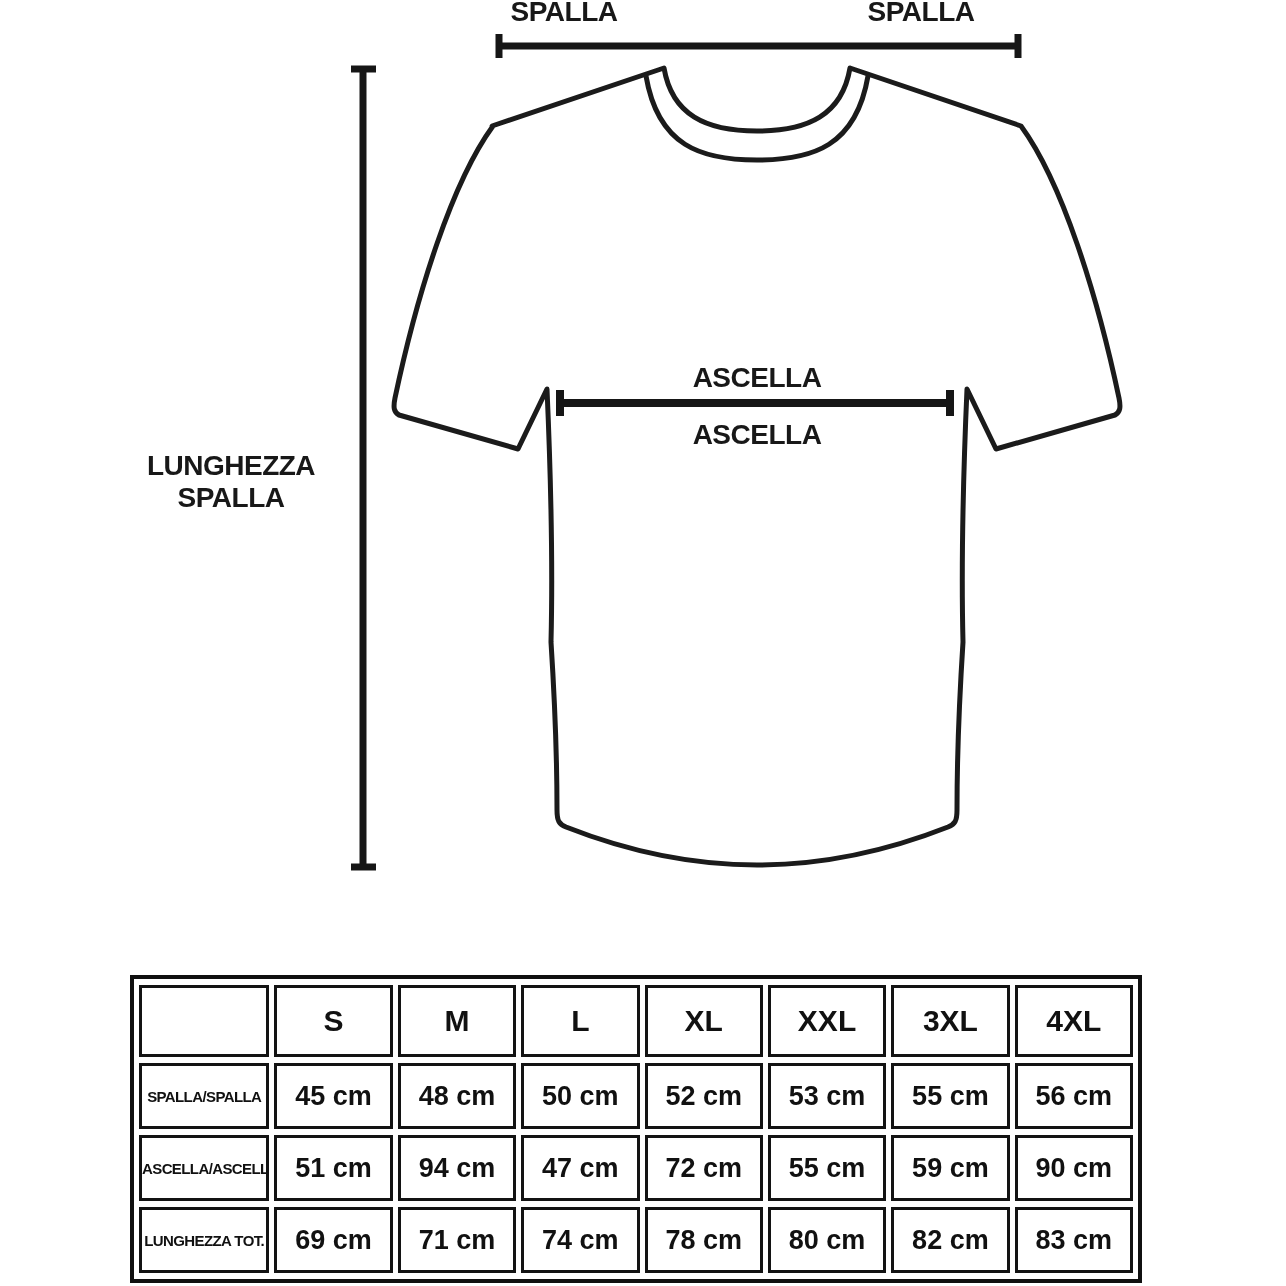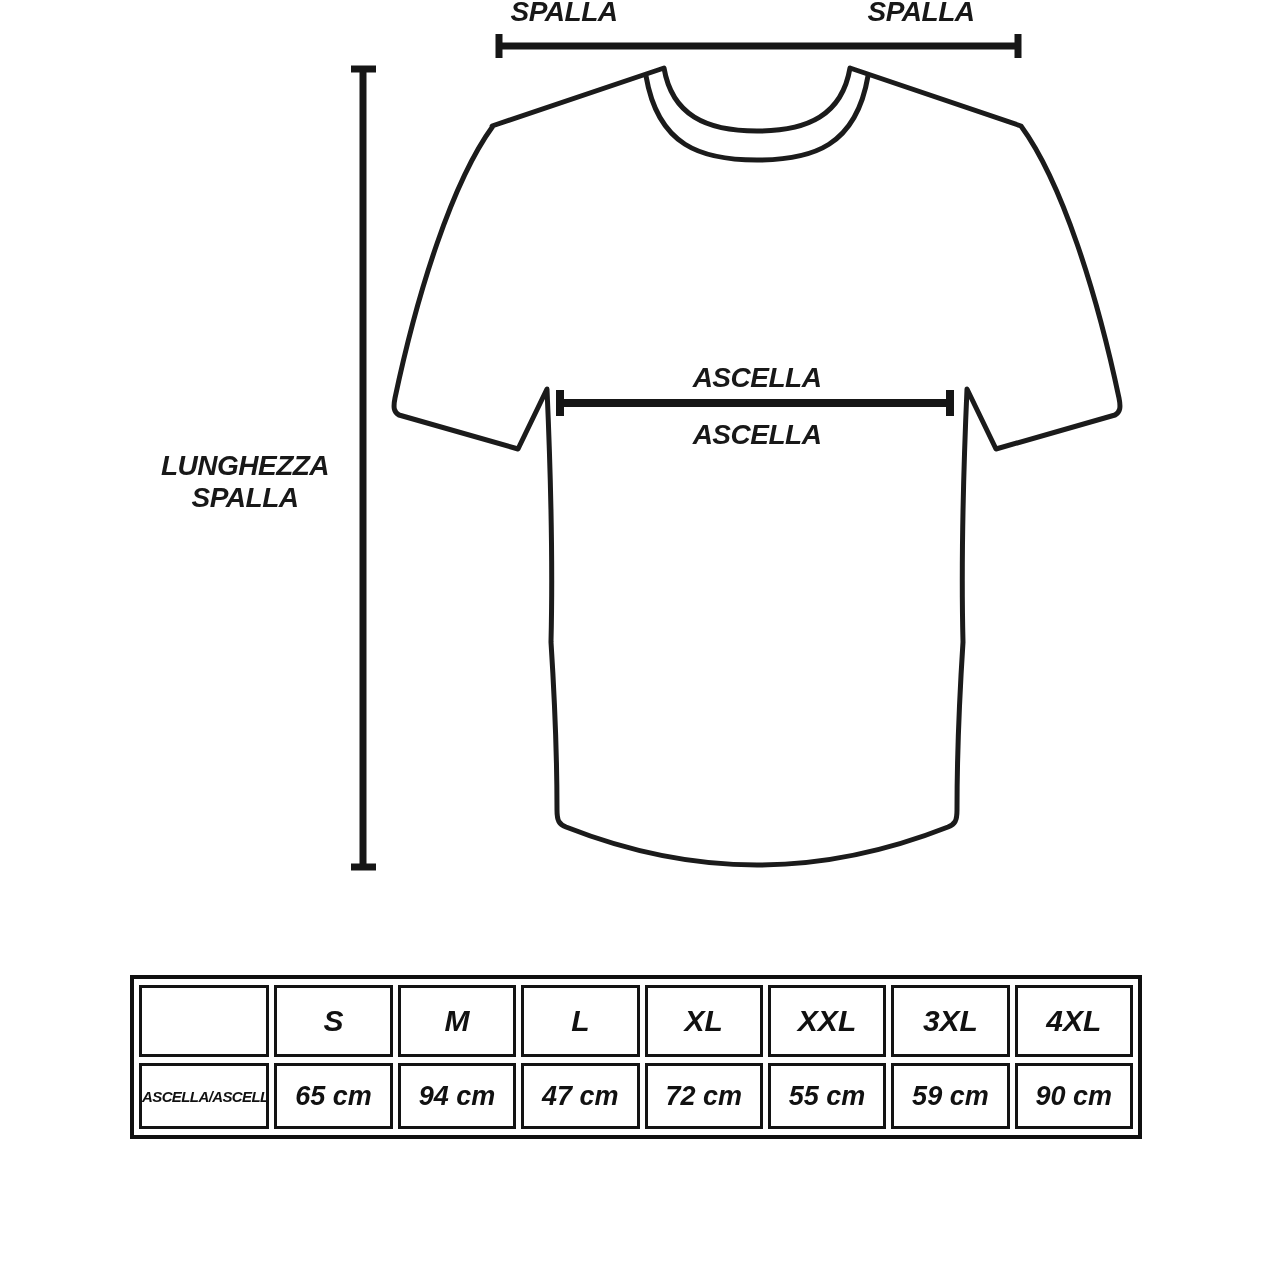--- a/index.html
+++ b/index.html
@@ -4,21 +4,21 @@
 <style>
   html, body { margin: 0; padding: 0; }
   body {
     width: 1286px; height: 1286px;
     background: #ffffff;
     font-family: "Liberation Sans", sans-serif;
     position: relative;
     overflow: hidden;
     color: #151515;
   }
-  .stage { position: absolute; inset: 0; font-style: italic; }
+  .stage { position: absolute; inset: 0; }
   svg.shirt { position: absolute; left: 0; top: 0; }
 
   .meas-label {
     position: absolute;
     transform: translateX(-50%);
     font-weight: bold;
     font-size: 28px;
     letter-spacing: -0.5px;
     color: #181818;
     white-space: nowrap;
@@ -131,21 +131,21 @@
       <line x1="363" y1="69" x2="363" y2="867"></line>
       <line x1="351" y1="69" x2="376" y2="69"></line>
       <line x1="351" y1="867" x2="376" y2="867"></line>
     </g>
   </svg>
 
   <div class="meas-label" style="left:564px; top:-4px;">SPALLA</div>
   <div class="meas-label" style="left:921px; top:-4px;">SPALLA</div>
   <div class="meas-label" style="left:757px; top:362px;">ASCELLA</div>
   <div class="meas-label" style="left:757px; top:419px;">ASCELLA</div>
-  <div class="length-label" style="left:245px; top:450px;">
+  <div class="length-label" style="left:231px; top:450px;">
     <div>LUNGHEZZA</div>
     <div>SPALLA</div>
   </div>
 
   <div class="size-table-wrap">
     <table class="size-table">
       <colgroup>
         <col style="width:13.6%">
         <col span="7">
       </colgroup>
@@ -154,26 +154,46 @@
             <th class="corner-cell"></th>
             <th class="size-head">S</th>
             <th class="size-head">M</th>
             <th class="size-head">L</th>
             <th class="size-head">XL</th>
             <th class="size-head">XXL</th>
             <th class="size-head">3XL</th>
             <th class="size-head">4XL</th>
           </tr>
           <tr>
+            <td class="row-label">SPALLA/SPALLA</td>
+            <td class="value-cell">45 cm</td>
+            <td class="value-cell">48 cm</td>
+            <td class="value-cell">50 cm</td>
+            <td class="value-cell">52 cm</td>
+            <td class="value-cell">53 cm</td>
+            <td class="value-cell">55 cm</td>
+            <td class="value-cell">56 cm</td>
+          </tr>
+          <tr>
             <td class="row-label">ASCELLA/ASCELLA</td>
-            <td class="value-cell">65 cm</td>
+            <td class="value-cell">51 cm</td>
             <td class="value-cell">94 cm</td>
             <td class="value-cell">47 cm</td>
             <td class="value-cell">72 cm</td>
             <td class="value-cell">55 cm</td>
             <td class="value-cell">59 cm</td>
             <td class="value-cell">90 cm</td>
+          </tr>
+          <tr>
+            <td class="row-label">LUNGHEZZA TOT.</td>
+            <td class="value-cell">69 cm</td>
+            <td class="value-cell">71 cm</td>
+            <td class="value-cell">74 cm</td>
+            <td class="value-cell">78 cm</td>
+            <td class="value-cell">80 cm</td>
+            <td class="value-cell">82 cm</td>
+            <td class="value-cell">83 cm</td>
           </tr>
         </tbody>
     </table>
   </div>
 
 </div>
 
 </body></html>

